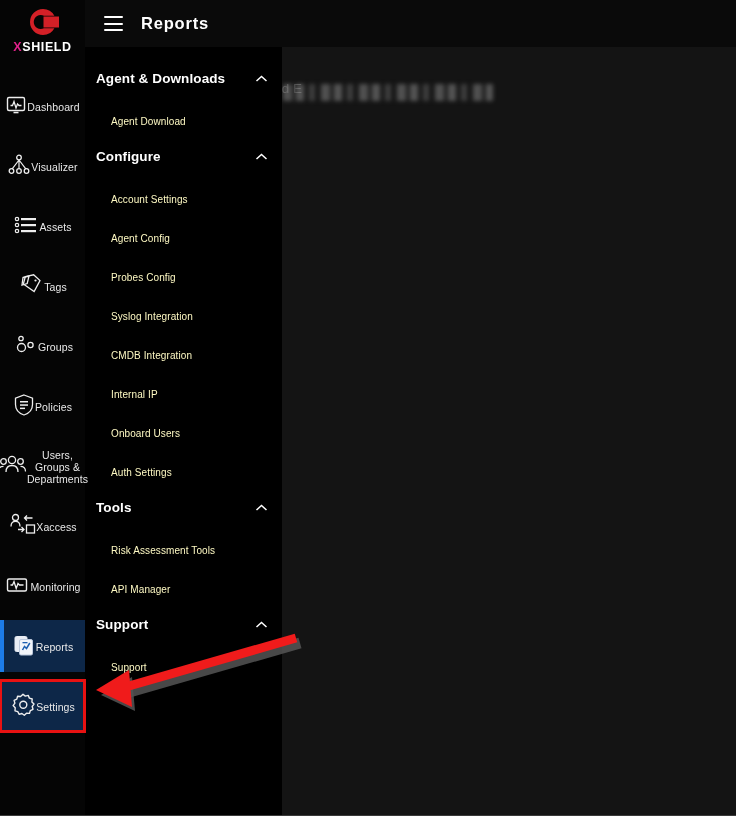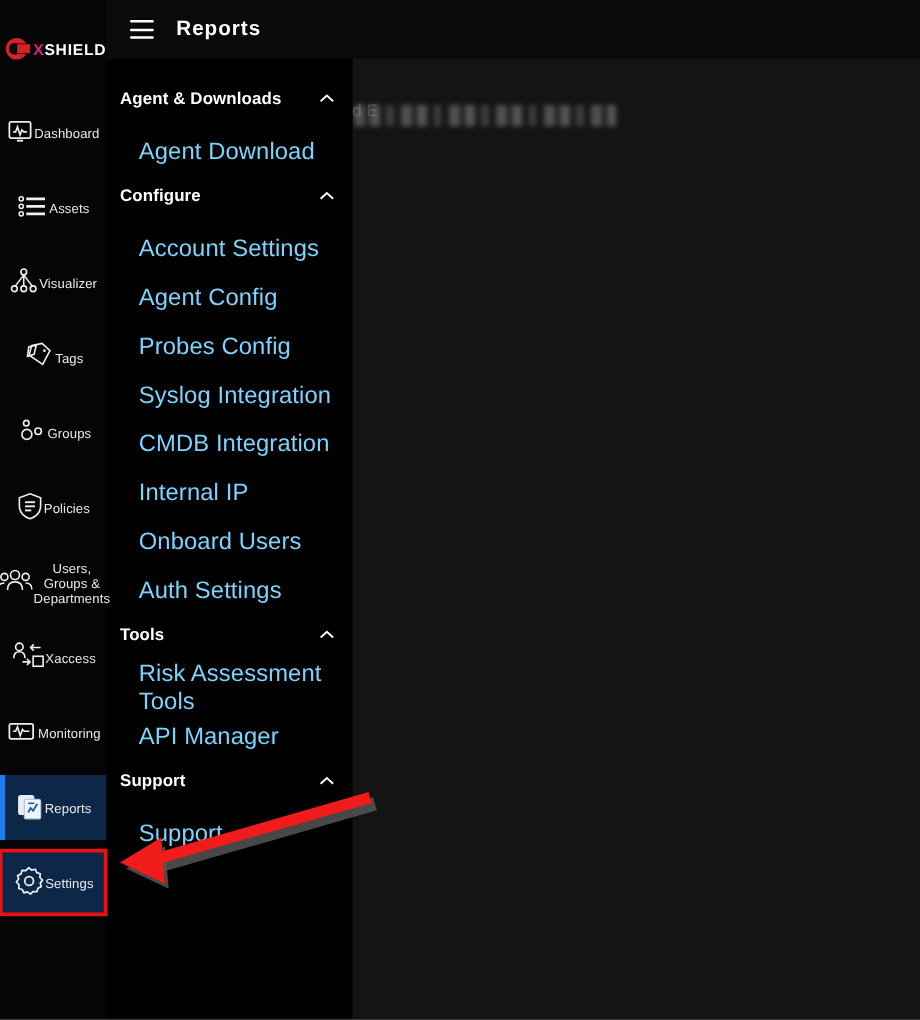--- a/index.html
+++ b/index.html
@@ -21,21 +21,21 @@
 
   
   #rail {
     position: absolute; left: 0; top: 0;
     width: 85px; height: 816px;
     background: #050505;
     z-index: 40;
   }
   .brand {
     height: 72px;
-    display: flex; 
+    display: flex; flex-direction: column;
     align-items: center; justify-content: flex-start;
     padding-top: 6px;
     box-sizing: border-box;
     text-align: right;
   }
   .logo-mark { width: 40px; height: 32px; display:block; }
   .brand-name {
     margin-top: 3px;
     font-size: 12.5px;
     font-weight: bold;
@@ -161,22 +161,22 @@
     letter-spacing: 0.1px;
   }
   .chev {
     width: 13px; height: 8px;
     flex: 0 0 auto;
   }
   .sub-item {
     height: 39px;
     display: flex; align-items: center;
     padding-left: 26px;
-    font-size: 19px;
-    color: #7dd3fc;
+    font-size: 10px;
+    color: #fef9c3;
     cursor: pointer;
     letter-spacing: 0.1px;
   }
   .gap-sm { height: 8px; }
 
   
   #arrow {
     position: absolute; left: 0; top: 0;
     width: 736px; height: 816px;
     z-index: 60;
@@ -202,47 +202,47 @@
 
       <div class="rail-item">
         <span class="ri-ico">
           <svg width="22" height="20" viewBox="0 0 22 20">
               <rect x="2.5" y="2.5" width="17" height="13" rx="1.5" fill="none" stroke="#eee" stroke-width="1.4"></rect>
               <polyline points="5.5,10.5 7.5,10.5 9,6.5 11,13 12.5,9 14,10.5 16.5,10.5" fill="none" stroke="#eee" stroke-width="1.3"></polyline>
               <rect x="8.5" y="16.8" width="5" height="1.5" fill="#eee"></rect>
             </svg>
         </span>
         <span class="ri-lbl">Dashboard</span>
+      </div>
+
+      <div class="rail-item">
+        <span class="ri-ico">
+          <svg width="24" height="22" viewBox="0 0 24 22">
+              <circle cx="12" cy="3.5" r="2.3" fill="none" stroke="#eee" stroke-width="1.3"></circle>
+              <circle cx="4.5" cy="17" r="2.3" fill="none" stroke="#eee" stroke-width="1.3"></circle>
+              <circle cx="12" cy="17" r="2.3" fill="none" stroke="#eee" stroke-width="1.3"></circle>
+              <circle cx="19.5" cy="17" r="2.3" fill="none" stroke="#eee" stroke-width="1.3"></circle>
+              <path d="M12 6 L12 14.7 M12 6 L5.2 14.9 M12 6 L18.8 14.9" fill="none" stroke="#eee" stroke-width="1.2"></path>
+            </svg>
+        </span>
+        <span class="ri-lbl">Visualizer</span>
       </div>
 
       <div class="rail-item">
         <span class="ri-ico">
           <svg width="26" height="20" viewBox="0 0 26 20">
               <circle cx="4" cy="4" r="1.7" fill="none" stroke="#eee" stroke-width="1.2"></circle>
               <rect x="8" y="3" width="15" height="2.2" fill="#eee"></rect>
               <circle cx="4" cy="10" r="1.7" fill="none" stroke="#eee" stroke-width="1.2"></circle>
               <rect x="8" y="9" width="15" height="2.2" fill="#eee"></rect>
               <circle cx="4" cy="16" r="1.7" fill="none" stroke="#eee" stroke-width="1.2"></circle>
               <rect x="8" y="15" width="15" height="2.2" fill="#eee"></rect>
             </svg>
         </span>
         <span class="ri-lbl">Assets</span>
-      </div>
-
-      <div class="rail-item">
-        <span class="ri-ico">
-          <svg width="24" height="22" viewBox="0 0 24 22">
-              <circle cx="12" cy="3.5" r="2.3" fill="none" stroke="#eee" stroke-width="1.3"></circle>
-              <circle cx="4.5" cy="17" r="2.3" fill="none" stroke="#eee" stroke-width="1.3"></circle>
-              <circle cx="12" cy="17" r="2.3" fill="none" stroke="#eee" stroke-width="1.3"></circle>
-              <circle cx="19.5" cy="17" r="2.3" fill="none" stroke="#eee" stroke-width="1.3"></circle>
-              <path d="M12 6 L12 14.7 M12 6 L5.2 14.9 M12 6 L18.8 14.9" fill="none" stroke="#eee" stroke-width="1.2"></path>
-            </svg>
-        </span>
-        <span class="ri-lbl">Visualizer</span>
       </div>
 
       <div class="rail-item">
         <span class="ri-ico">
           <svg width="26" height="24" viewBox="0 0 26 24">
               <path d="M9 2.5 L17.5 2.5 L22.5 9.5 L14.5 19 L5.5 9.5 Z" fill="none" stroke="#eee" stroke-width="1.3" transform="rotate(-12 13 11)"></path>
               <path d="M5 4.5 L11 3.2 L9.2 10.5 L4 12 Z" fill="none" stroke="#eee" stroke-width="1.3"></path>
               <circle cx="17.5" cy="7.5" r="1.1" fill="#eee"></circle>
             </svg>
         </span>

